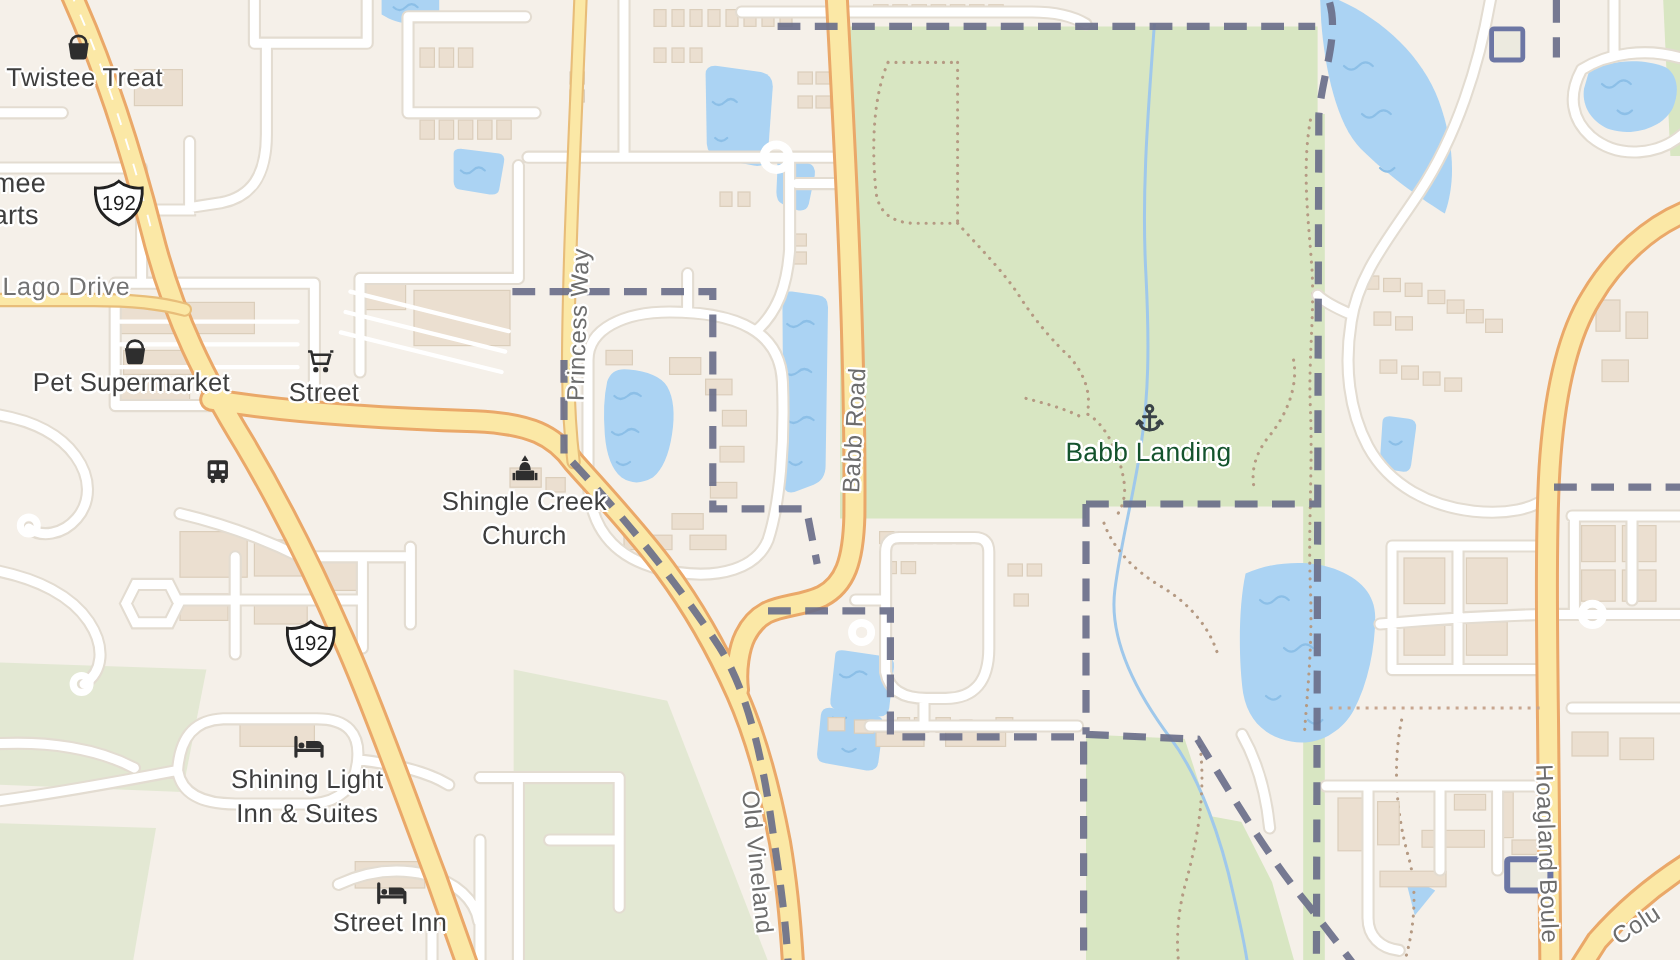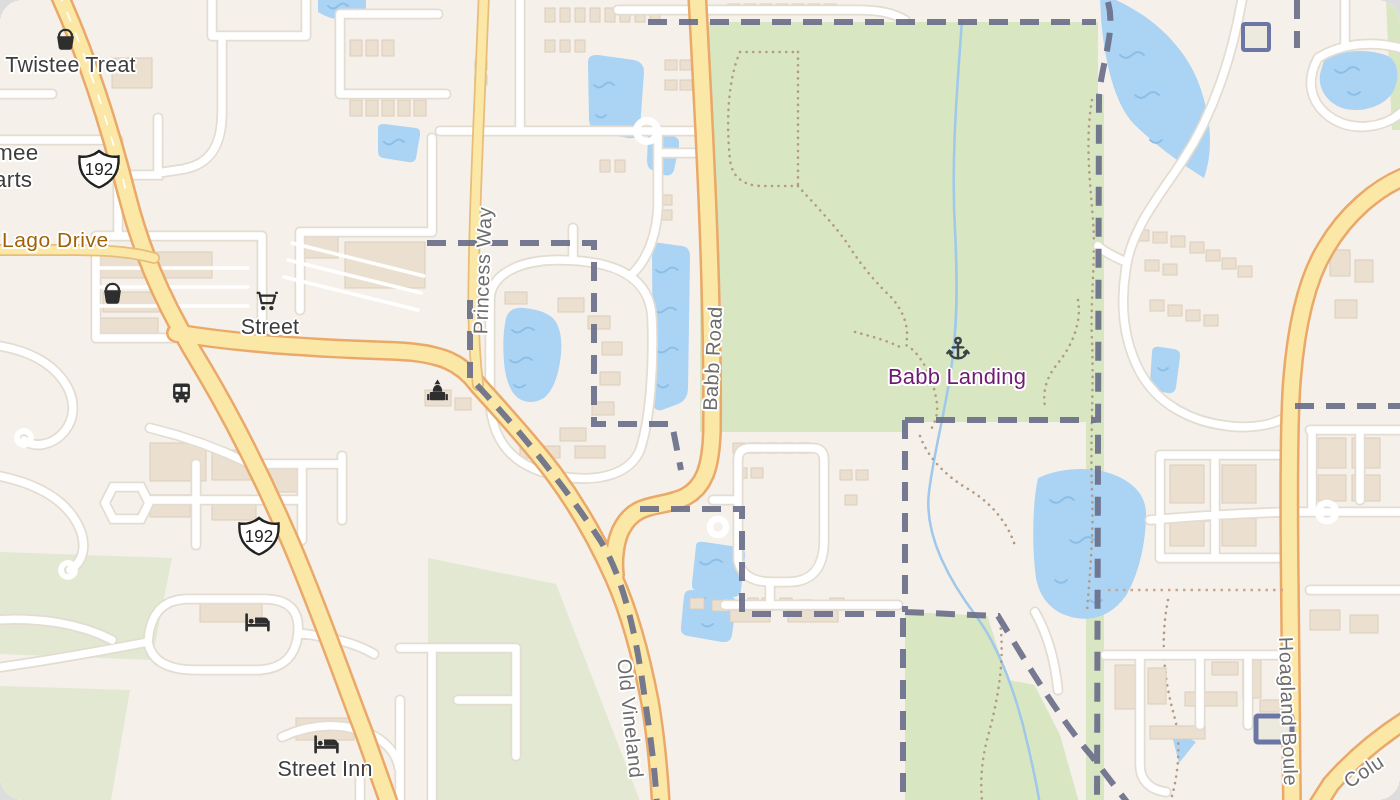--- a/index.html
+++ b/index.html
@@ -1,26 +1,26 @@
 <!DOCTYPE html>
 <html><head>
 <meta charset="utf-8">
 <style>
   html,body{margin:0;padding:0;background:#ddd;}
   #app{position:relative;width:1400px;height:800px;overflow:hidden;background:#f5f0e9;
-       font-family:"Liberation Sans",sans-serif;border-radius:23px;}
+       font-family:"Liberation Sans",sans-serif;}
   #tiles{position:absolute;left:0;top:0;}
   .halo{text-shadow:-1.5px -1.5px 0 #fff,1.5px -1.5px 0 #fff,-1.5px 1.5px 0 #fff,
         1.5px 1.5px 0 #fff,0 -2px 0 #fff,0 2px 0 #fff,-2px 0 0 #fff,2px 0 0 #fff;}
   .poi{position:absolute;font-size:21.5px;line-height:26px;color:#3e3e3e;
        text-align:center;white-space:pre-line;letter-spacing:.2px;}
   .roadlab{position:absolute;font-size:20px;color:#6d6d6d;text-align:center;
        white-space:nowrap;letter-spacing:.5px;}
-  .parklab{color:#701a75;}
-  .olive{color:#a16207;font-size:21px;}
+  .parklab{color:#14532d;}
+  .olive{color:#737373;font-size:21px;}
   .partial{text-align:left;font-size:22.5px;line-height:27px;}
   .icon{position:absolute;}
   .icon svg{display:block;}
   .shield{position:absolute;width:46px;height:42px;}
   .shield text{font-family:"Liberation Sans",sans-serif;font-size:17px;fill:#1d1d1d;}
 </style>
 </head>
 <body>
 
 <div id="app">
@@ -328,21 +328,26 @@
           <path d="M7.6,10.6 H16.4"></path>
       <path d="M4.6,13.6 C5.2,17.6 8,20 12,20 C16,20 18.8,17.6 19.4,13.6"></path>
       <path d="M4.6,13.6 l-1.7,1.9 M4.6,13.6 l2.2,1.5 M19.4,13.6 l1.7,1.9 M19.4,13.6 l-2.2,1.5"></path>
     </g>
   </svg>
 </div>
 
 <div class="poi halo" style="left:-12px;top:52px;width:165px">Twistee Treat</div>
 <div class="poi halo partial" style="left:-6px;top:139px;width:60px">mee
 arts</div>
+<div class="poi halo" style="left:12px;top:306px;width:195px">Pet Supermarket</div>
 <div class="poi halo" style="left:228px;top:314px;width:84px">Street</div>
+<div class="poi halo" style="left:352px;top:404px;width:170px;line-height:28px">Shingle Creek
+Church</div>
+<div class="poi halo" style="left:170px;top:636px;width:172px;line-height:28px">Shining Light
+Inn &amp; Suites</div>
 <div class="poi halo" style="left:258px;top:756px;width:134px">Street Inn</div>
 <div class="poi halo parklab" style="left:868px;top:364px;width:178px;font-size:22px">Babb Landing</div>
 
 <div class="roadlab halo olive" style="left:2px;top:228px">Lago Drive</div>
 <div class="roadlab halo" style="left:398px;top:259px;width:170px;transform:rotate(-88deg)">Princess Way</div>
 <div class="roadlab halo" style="left:628px;top:347px;width:170px;transform:rotate(-87deg)">Babb Road</div>
 <div class="roadlab halo" style="left:545px;top:707px;width:170px;transform:rotate(84deg)">Old Vineland</div>
 <div class="roadlab halo" style="left:1188px;top:700px;width:200px;transform:rotate(88deg)">Hoagland Boule</div>
 <div class="roadlab halo" style="left:1322px;top:760px;width:84px;transform:rotate(-33deg)">Colu</div>
 

